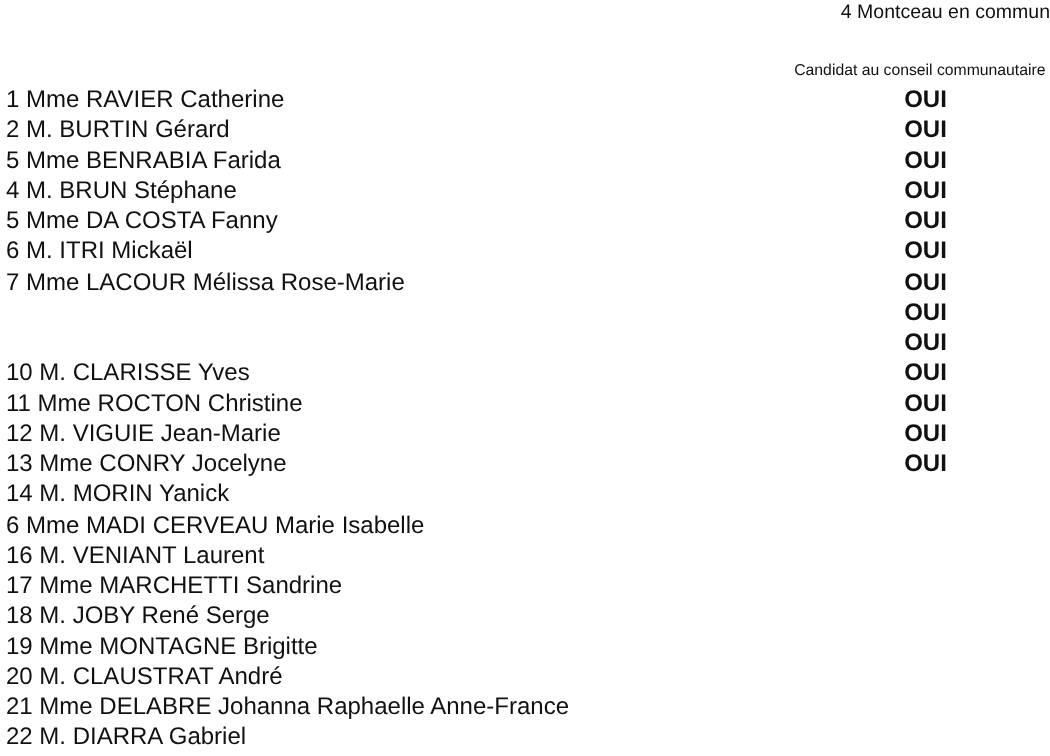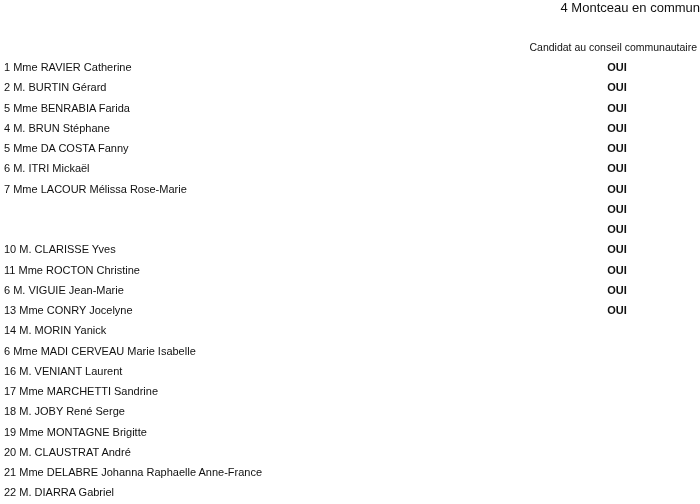--- a/index.html
+++ b/index.html
@@ -36,21 +36,21 @@
     }
     .rows {
       position: absolute;
       top: 60px;
       left: 0;
       width: 700px;
     }
     .row {
       position: relative;
       height: 20.25px;
-      font-size: 11px;
+      font-size: 16px;
       line-height: 14px;
     }
     .row .name {
       position: absolute;
       left: 4px;
       top: 0;
       white-space: nowrap;
     }
     .row .cc {
       position: absolute;
@@ -105,21 +105,21 @@
     </div>
   <div class="row">
       <span class="name">10 M. CLARISSE Yves</span>
       <span class="cc">OUI</span>
     </div>
   <div class="row">
       <span class="name">11 Mme ROCTON Christine</span>
       <span class="cc">OUI</span>
     </div>
   <div class="row">
-      <span class="name">6 M. VIGUIE Jean-Marie</span>
+      <span class="name">12 M. VIGUIE Jean-Marie</span>
       <span class="cc">OUI</span>
     </div>
   <div class="row">
       <span class="name">13 Mme CONRY Jocelyne</span>
       <span class="cc">OUI</span>
     </div>
   <div class="row">
       <span class="name">14 M. MORIN Yanick</span>
       <span class="cc"></span>
     </div>

